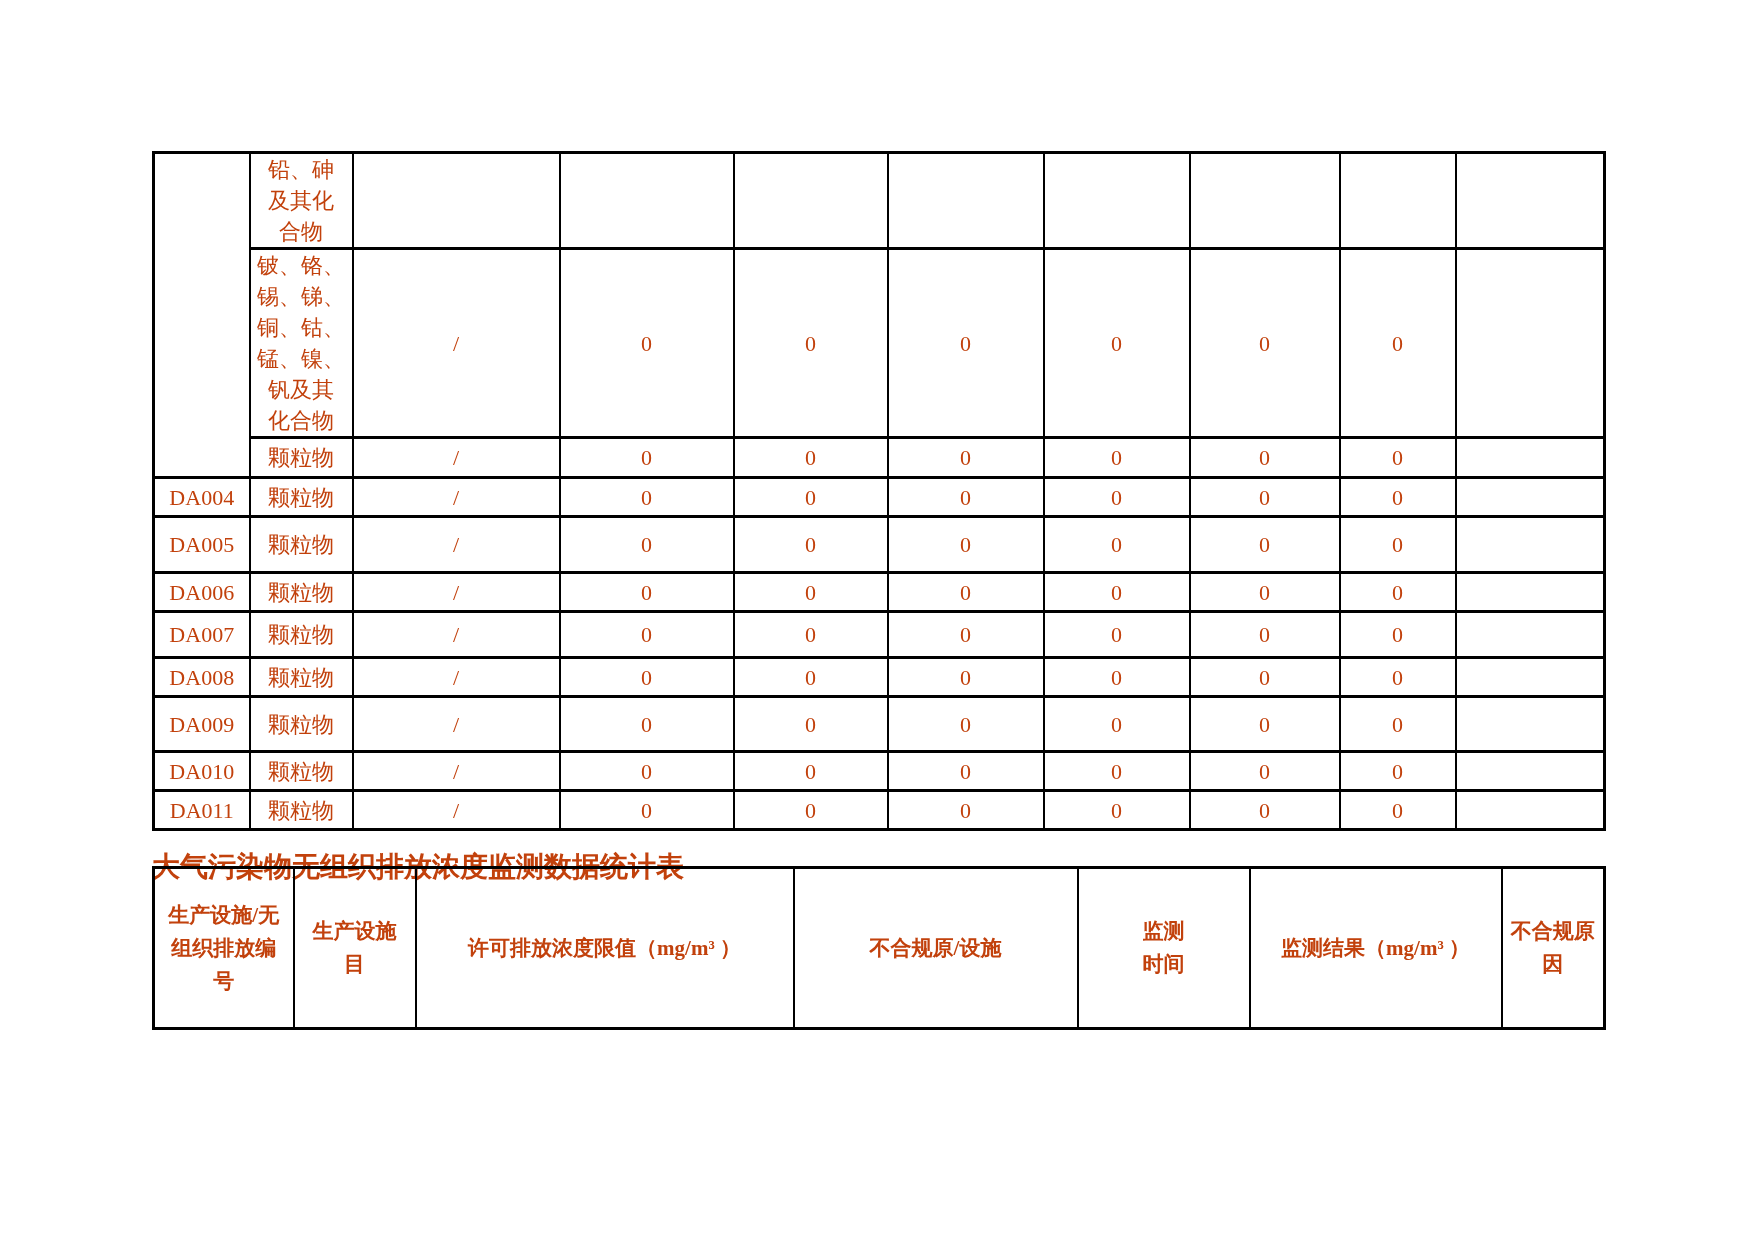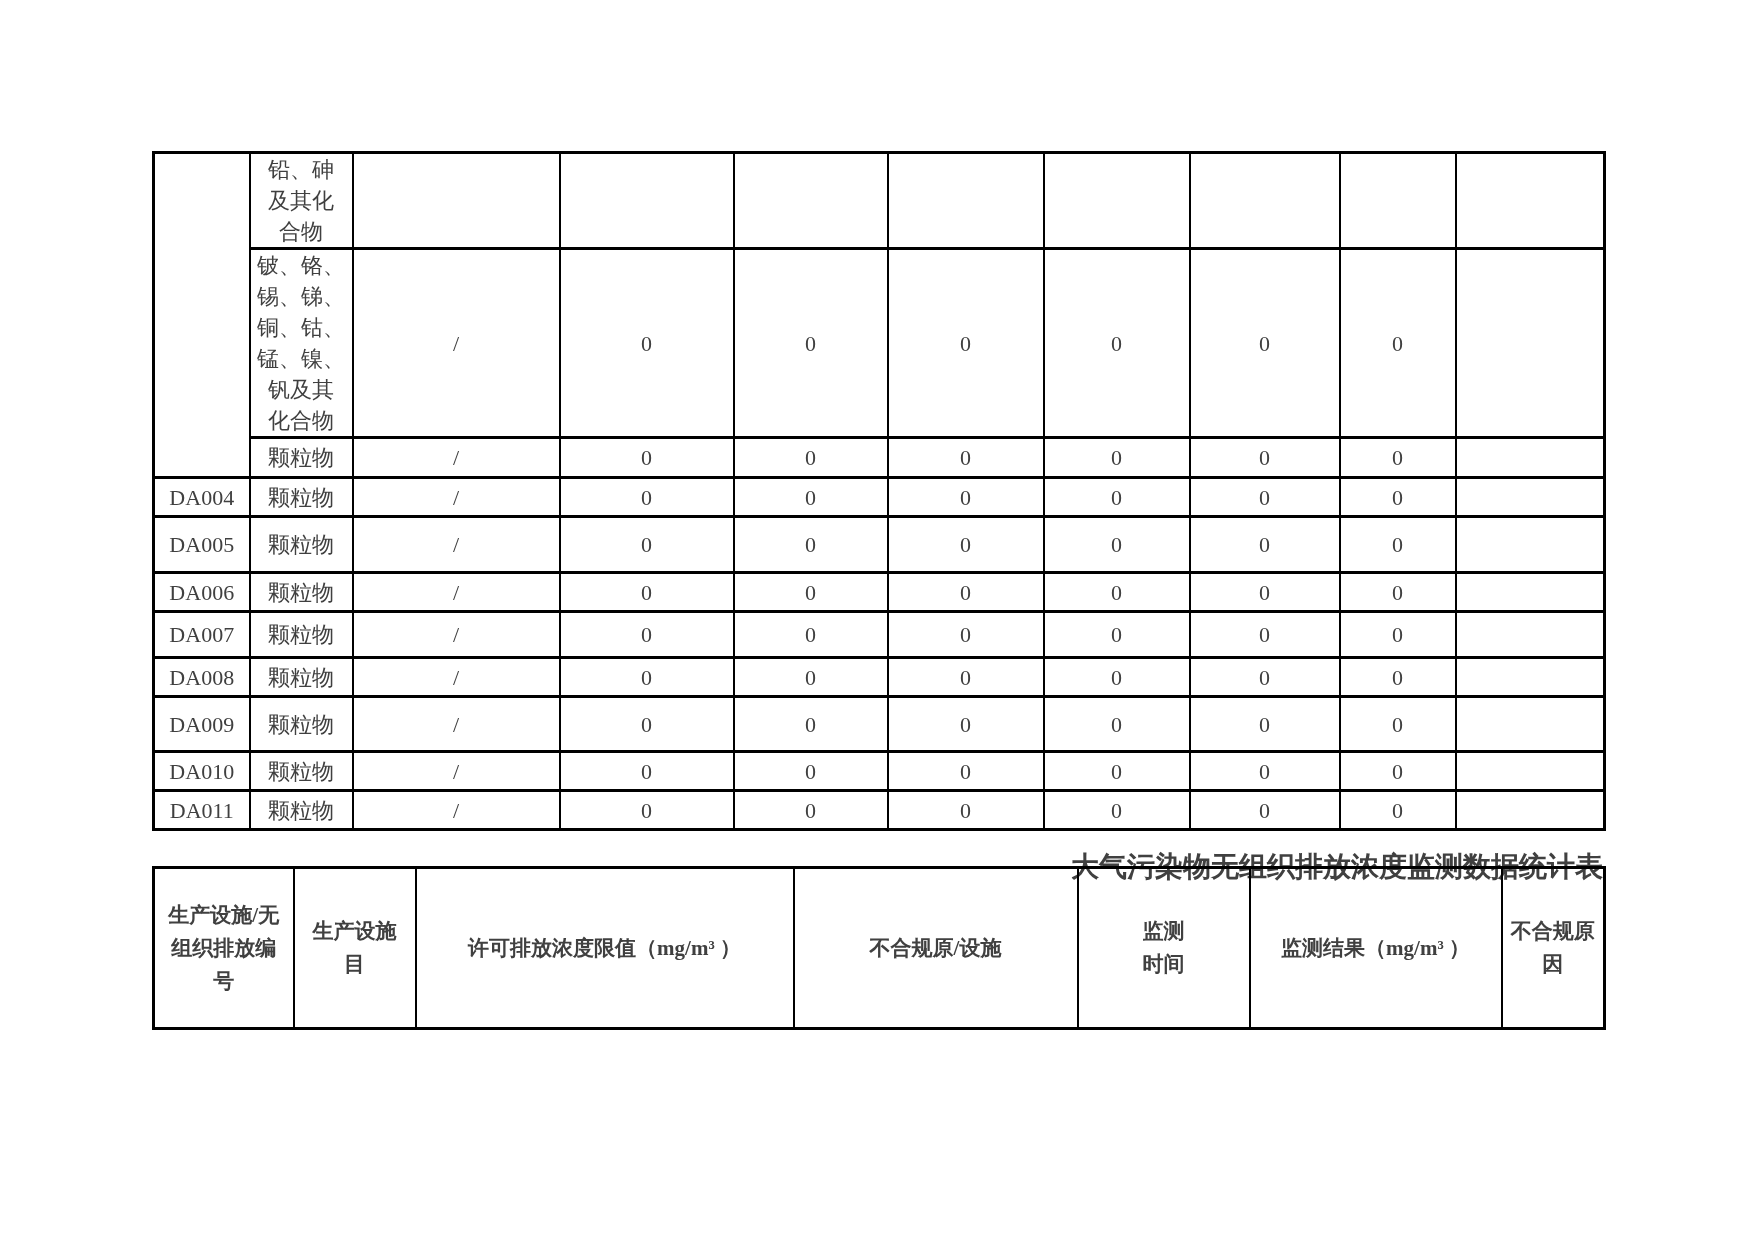--- a/index.html
+++ b/index.html
@@ -5,21 +5,21 @@
   html, body {
     margin: 0;
     padding: 0;
     background: #ffffff;
   }
   .page {
     position: relative;
     width: 1754px;
     height: 1241px;
     background: #ffffff;
-    color: #404040;
+    color: #c2410c;
     font-family: "Liberation Serif", "DejaVu Serif", serif;
     overflow: hidden;
   }
   table.grid {
     position: absolute;
     border-collapse: collapse;
     table-layout: fixed;
     border: 3px solid #000;
   }
   table.grid td {
@@ -41,21 +41,21 @@
     font-size: 21px;
     line-height: 33px;
   }
   .doc-title {
     position: absolute;
     left: 152px;
     top: 845px;
     width: 1451px;
     height: 44px;
     line-height: 44px;
-    text-align: right;
+    text-align: left;
     font-size: 28px;
     font-weight: bold;
     white-space: nowrap;
   }
 </style>
 </head>
 <body>
 
 <div class="page">
 

